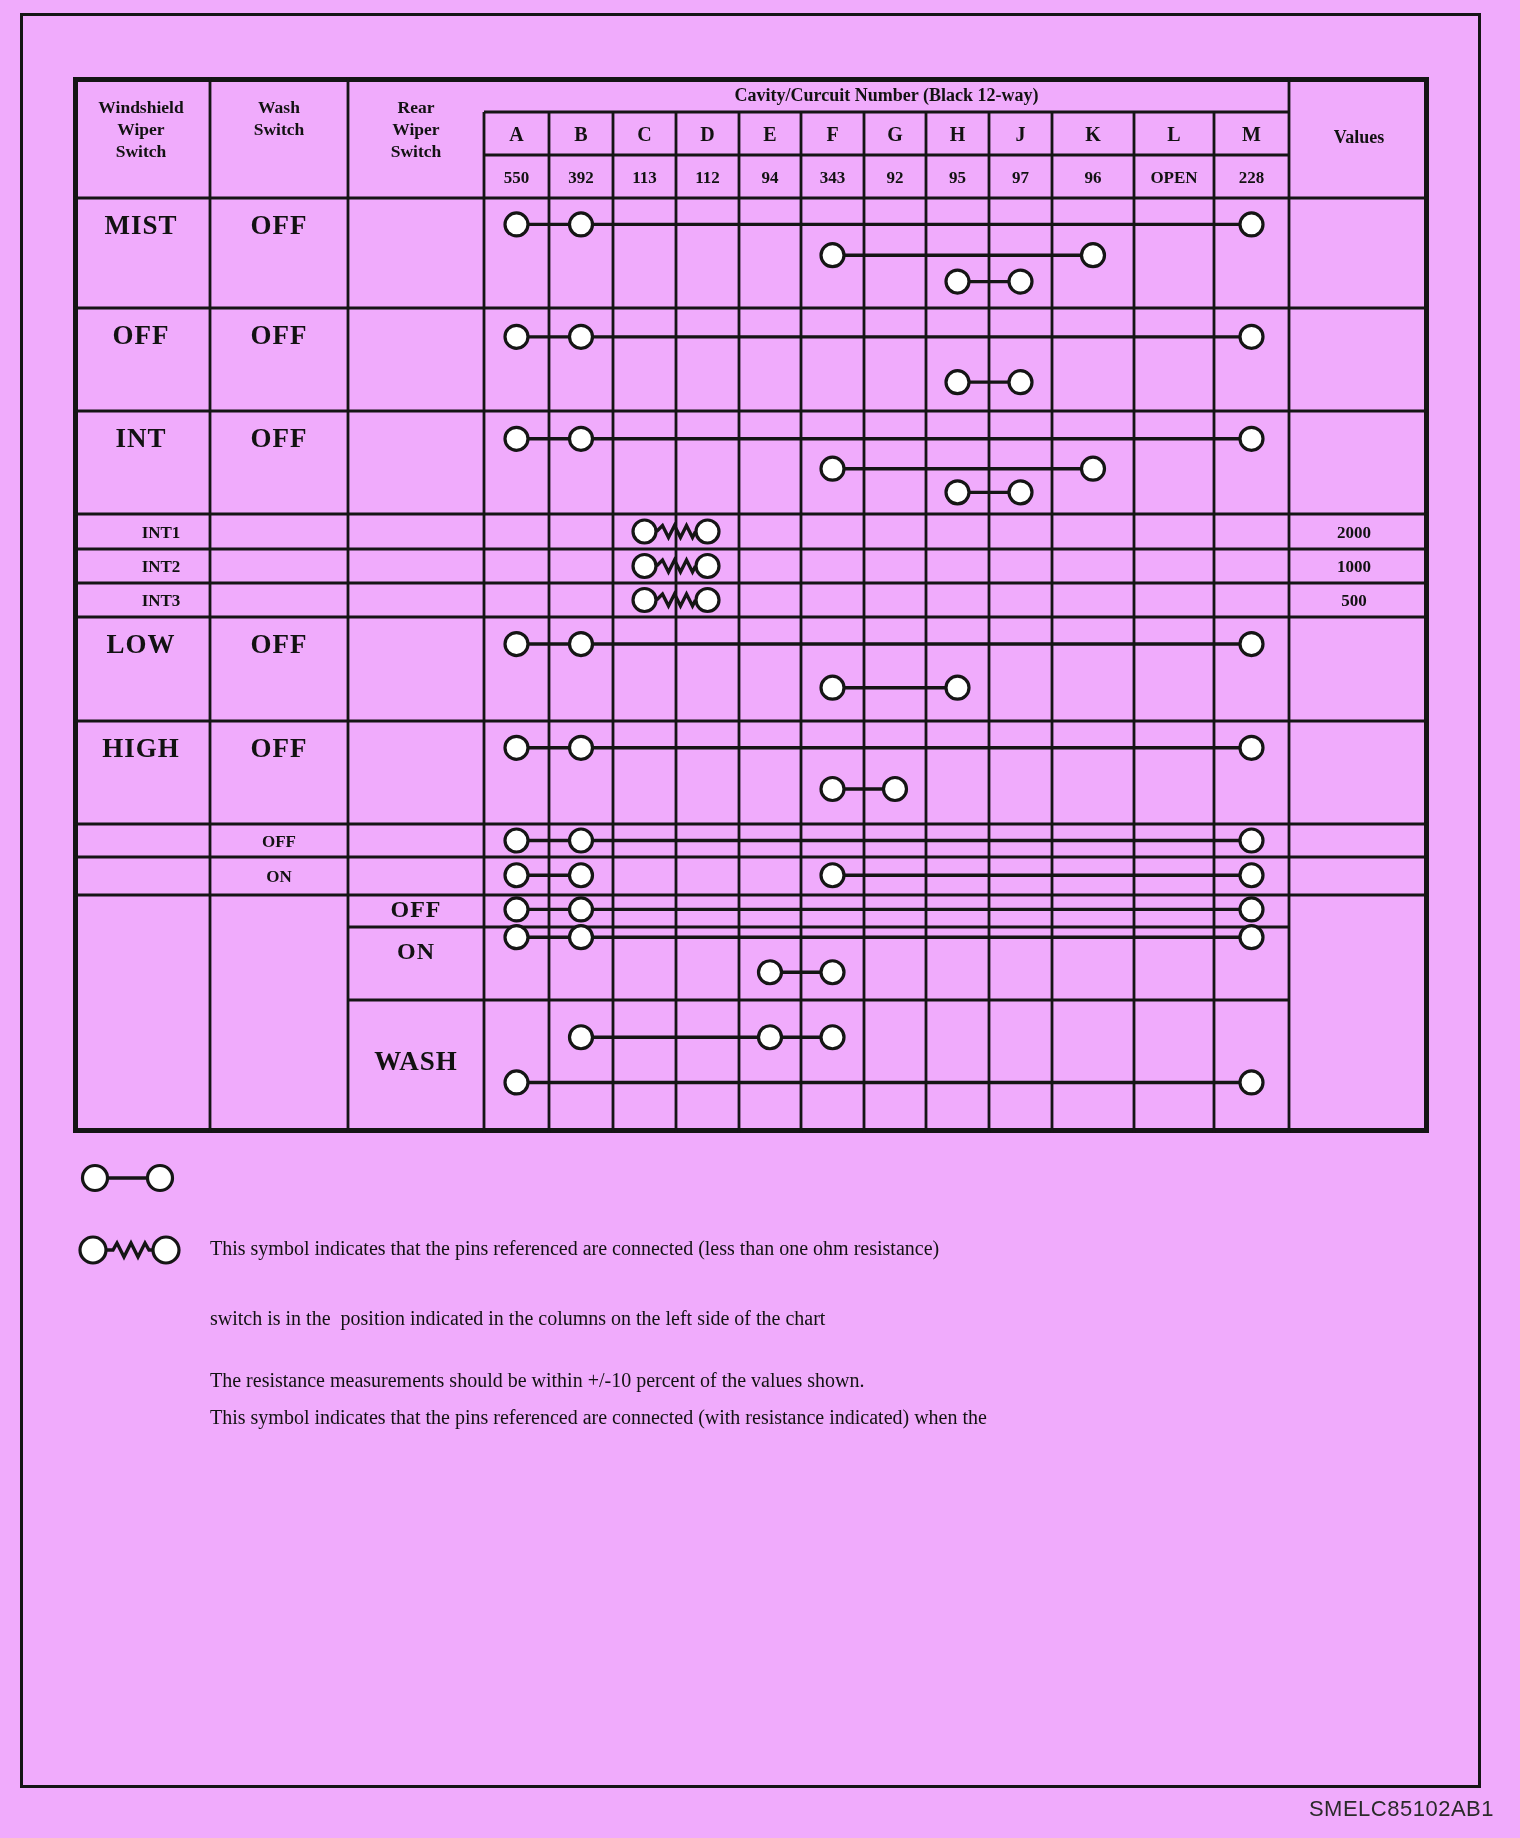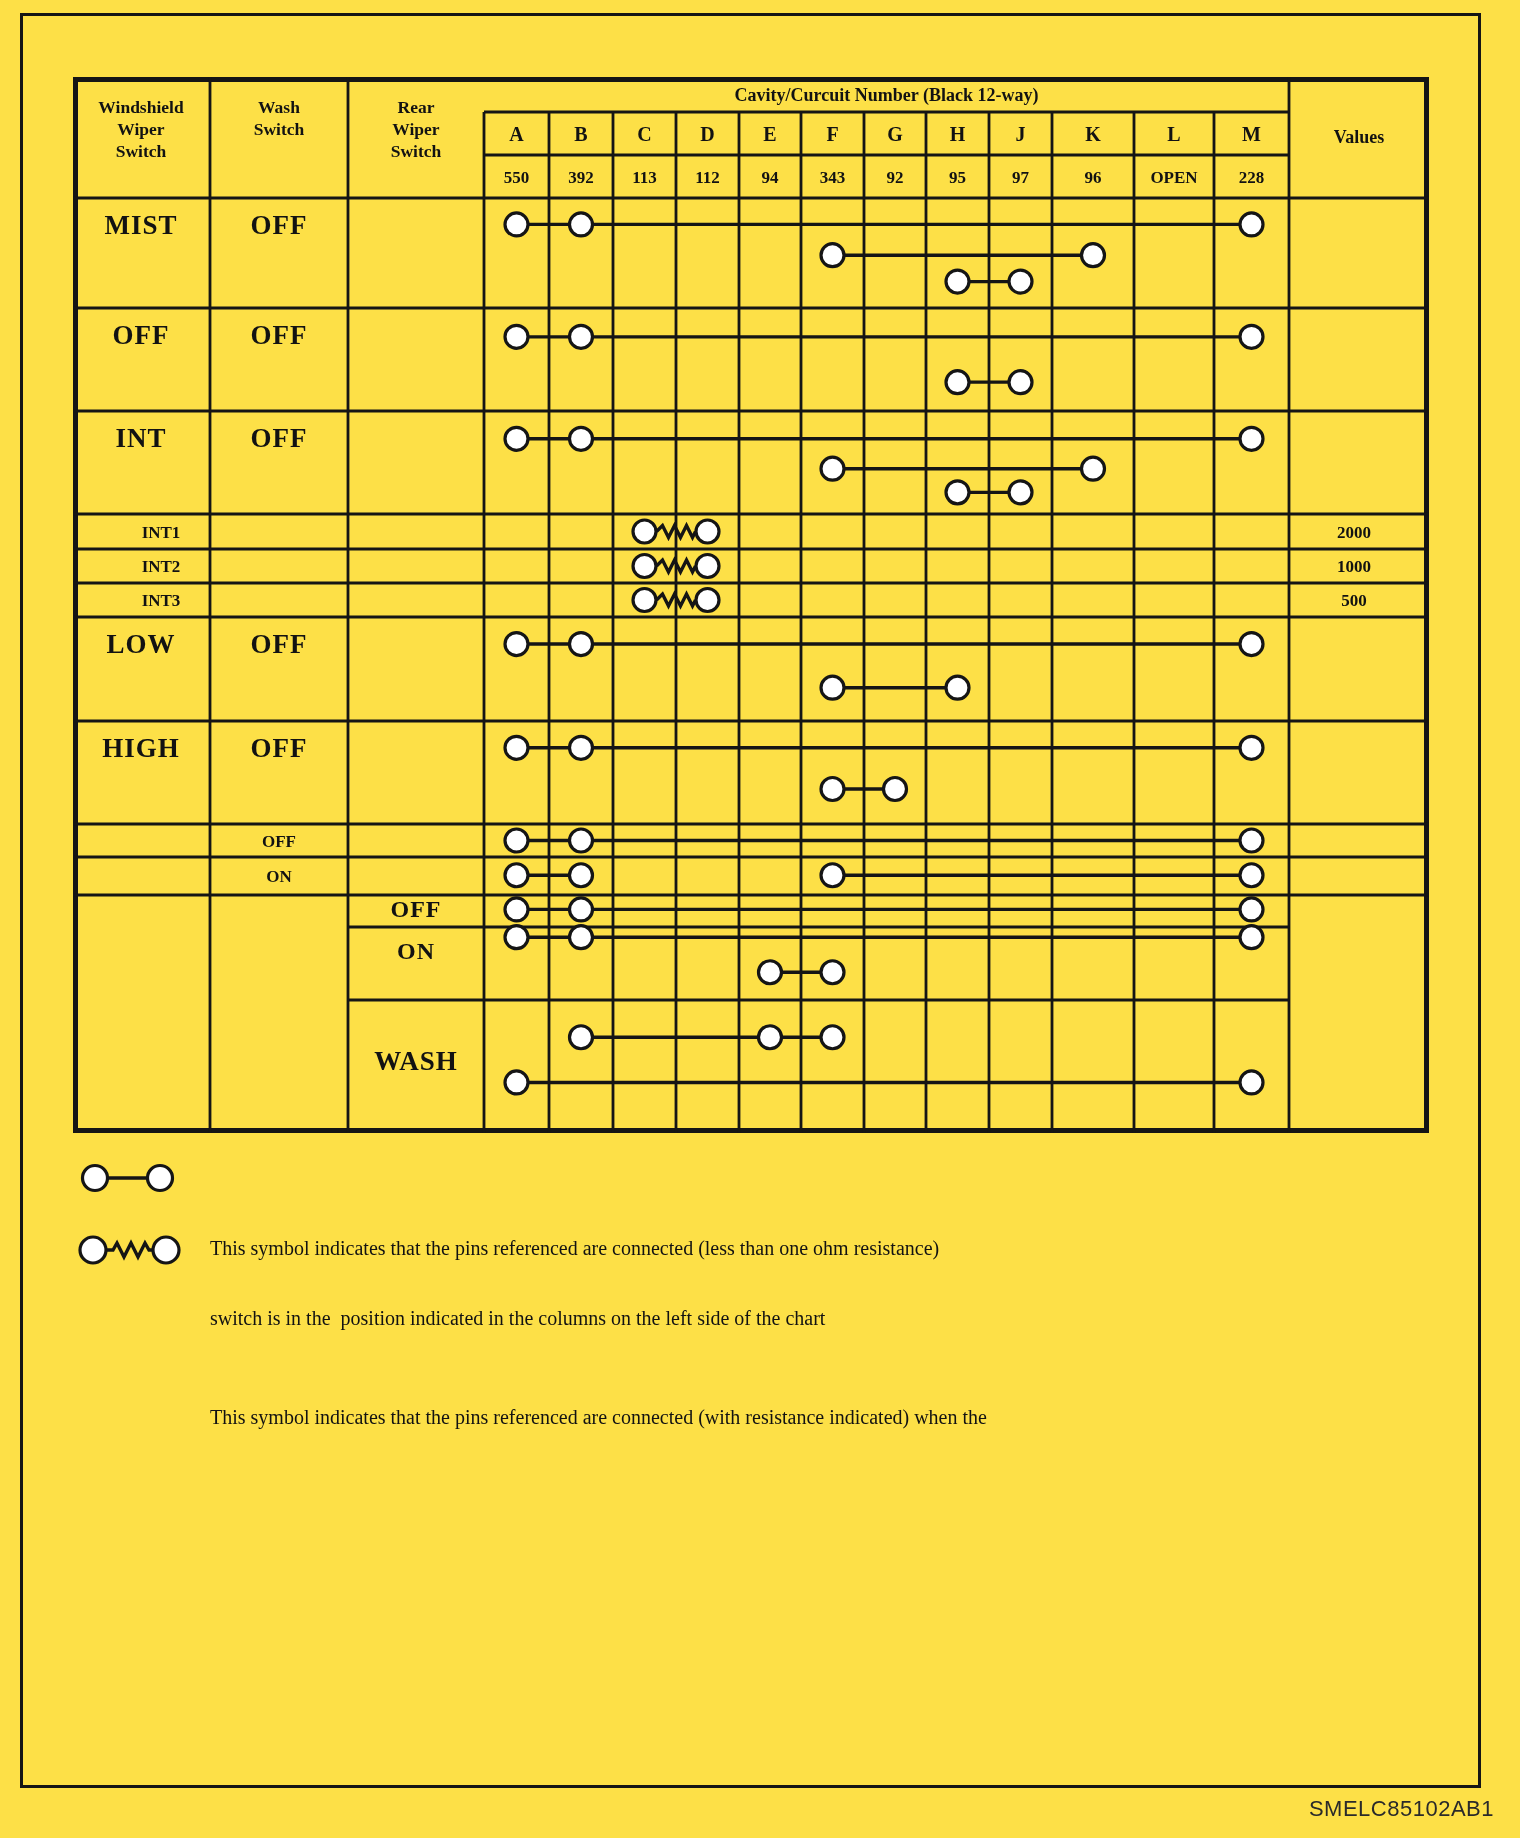--- a/index.html
+++ b/index.html
@@ -1,16 +1,16 @@
 <!DOCTYPE html>
 <html><head>
 <meta charset="utf-8">
 <style>
   html,body{margin:0;padding:0;background:#fff;}
-  .page{position:relative;width:1520px;height:1838px;background:#fde047;overflow:hidden;
+  .page{position:relative;width:1520px;height:1838px;background:#f0abfc;overflow:hidden;
         font-family:"Liberation Serif",serif;color:#121212;}
   .outer-border{position:absolute;left:20px;top:13px;width:1455px;height:1769px;
         border:3px solid #151515;}
   #table-svg{position:absolute;left:73px;top:77px;}
   
   text{fill:#121212;font-family:"Liberation Serif",serif;font-weight:bold;}
   .t-header{font-size:17.5px;}
   .t-group{font-size:18px;}
   .t-letter{font-size:20px;}
   .t-circuit{font-size:17px;}
@@ -217,15 +217,18 @@
     <circle cx="93" cy="22" r="13" class="pin-dot"></circle>
   </svg>
 
   <div class="legend-text legend-text-1">
     <div>This symbol indicates that the pins referenced are connected (less than one ohm resistance)</div>
   </div>
   <div class="legend-text legend-text-2">
     <div>switch is in the  position indicated in the columns on the left side of the chart</div>
     <div>This symbol indicates that the pins referenced are connected (with resistance indicated) when the</div>
   </div>
+  <div class="legend-text legend-text-3">
+    <div>The resistance measurements should be within +/-10 percent of the values shown.</div>
+  </div>
 
   <div class="footer-code">SMELC85102AB1</div>
 </div>
 
 </body></html>

